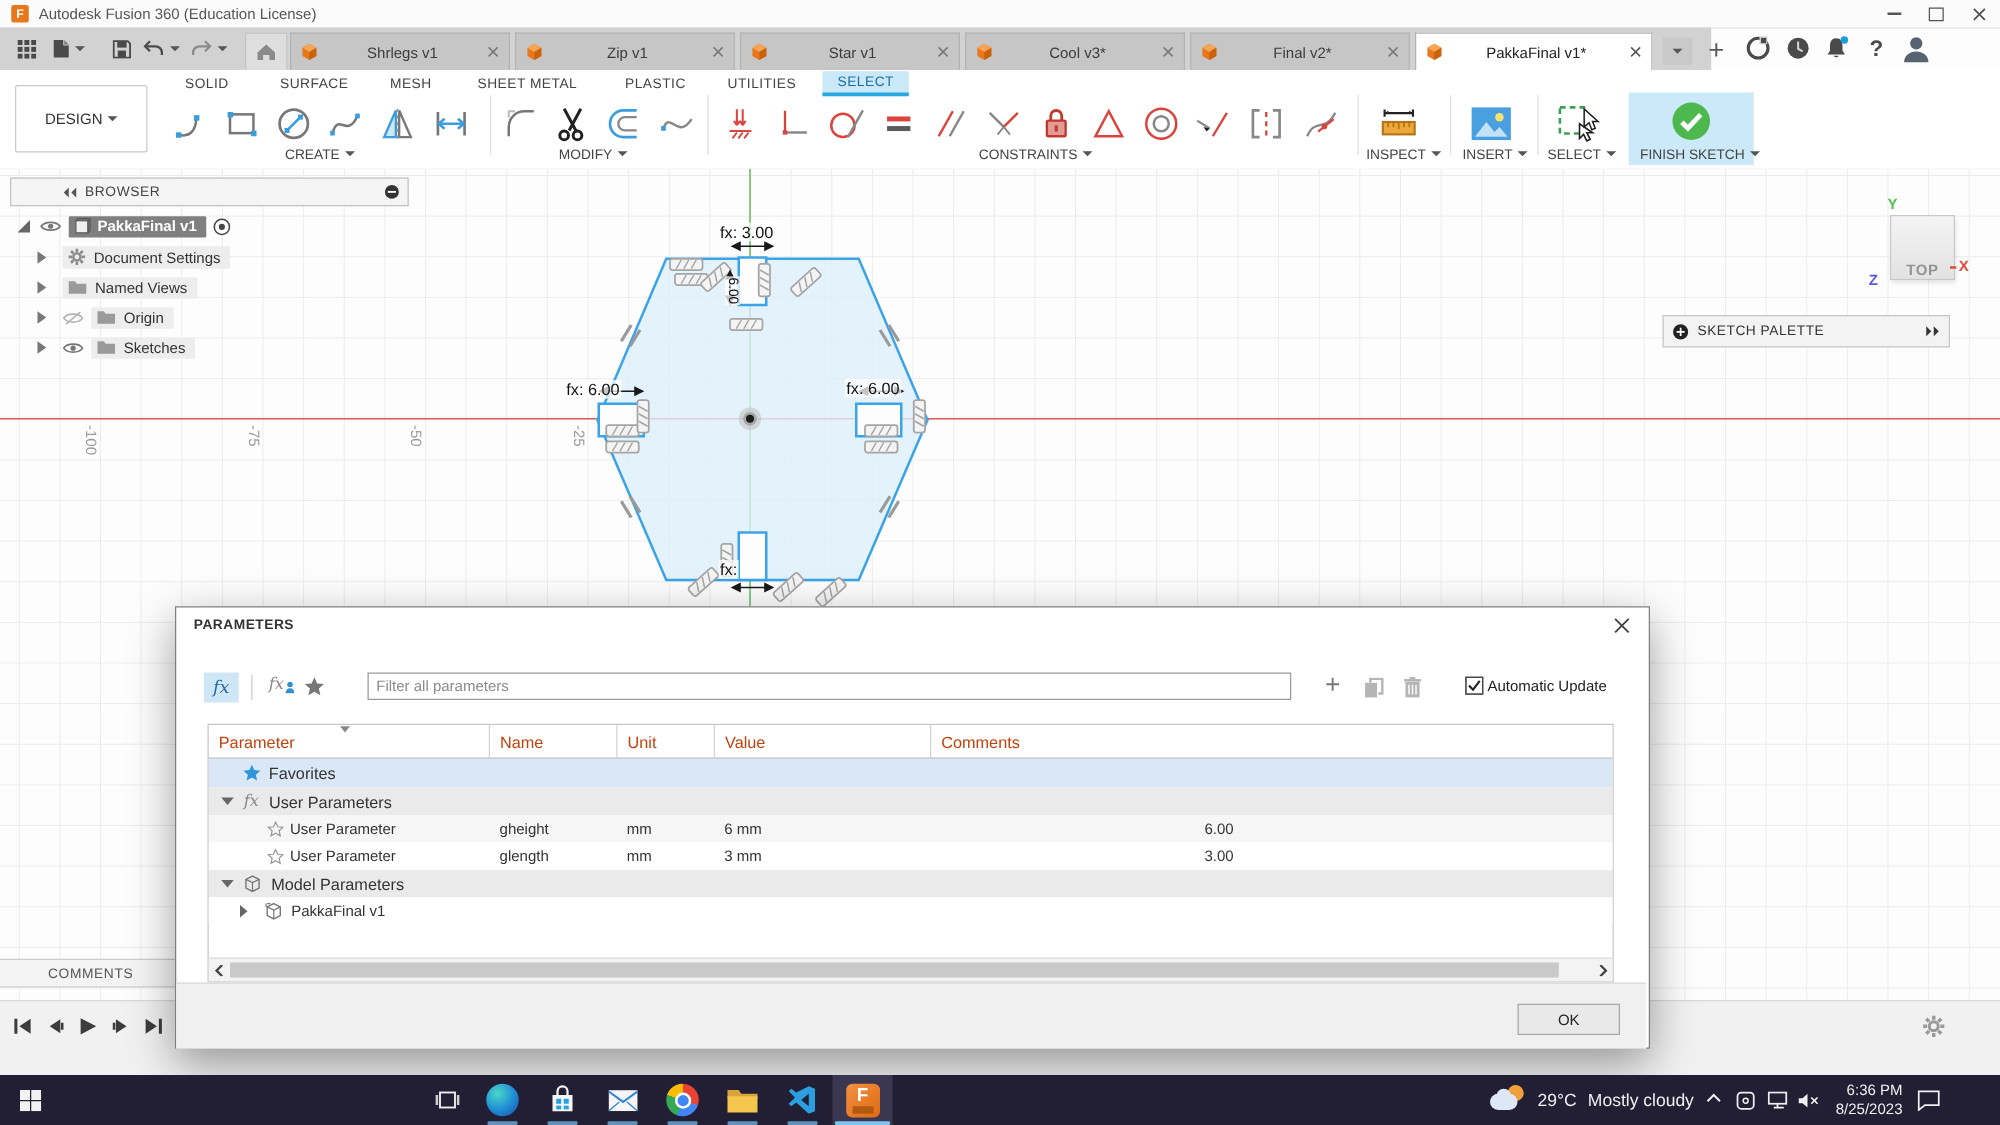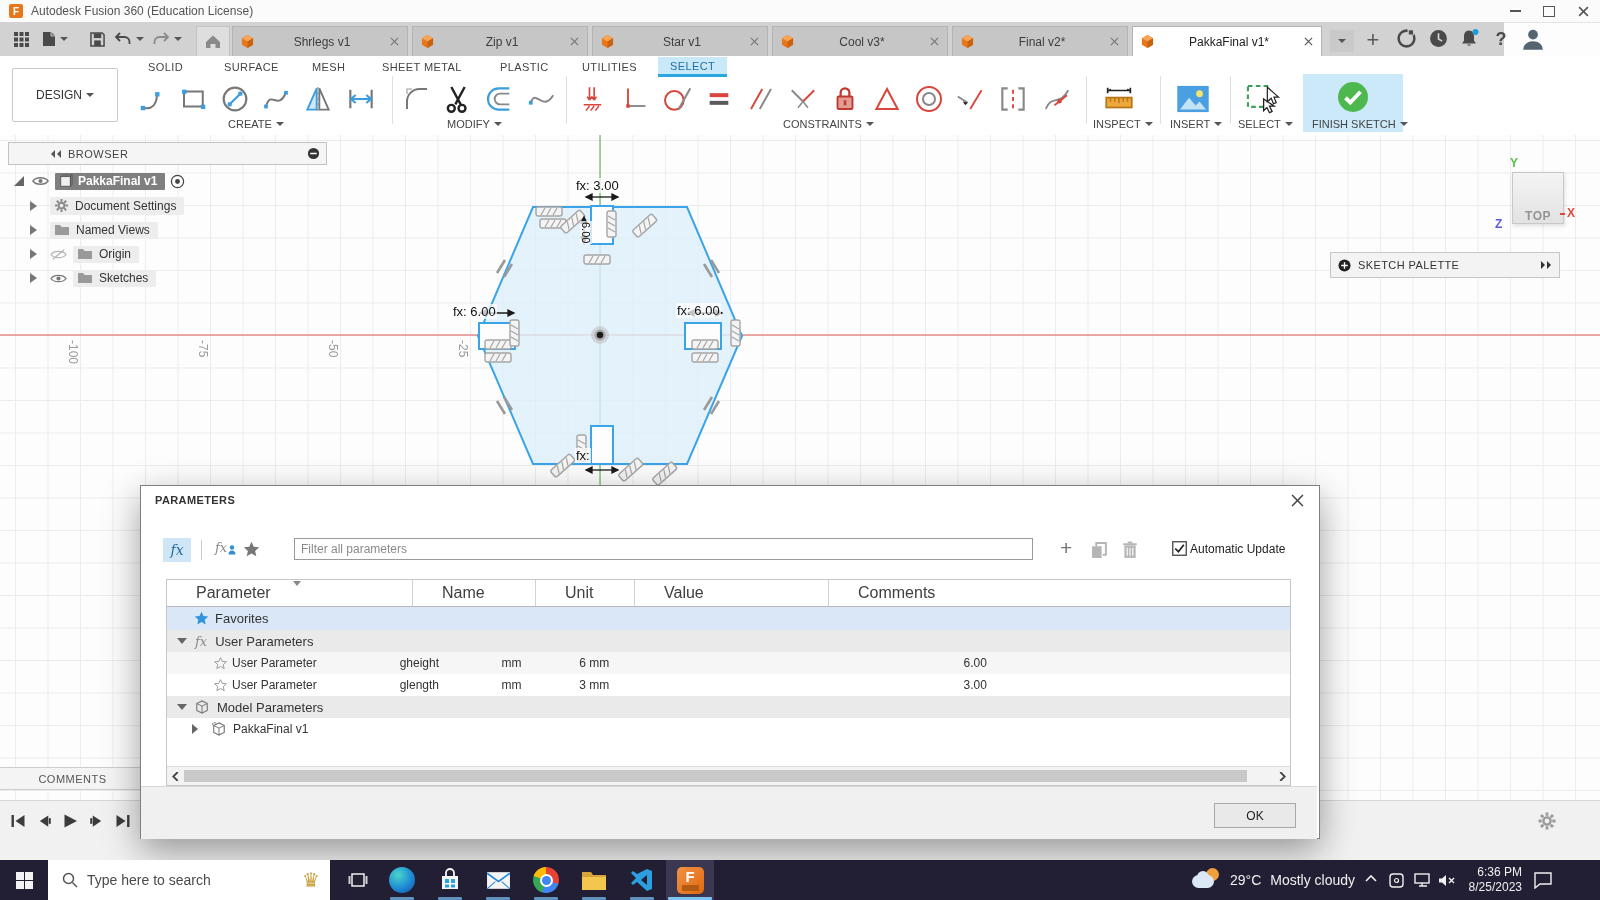--- a/index.html
+++ b/index.html
@@ -6,21 +6,21 @@
   .screen{position:relative;width:1600px;height:900px;overflow:hidden;
     font-family:"Liberation Sans",sans-serif;background:#fdfdfd;-webkit-font-smoothing:antialiased;}
   .abs{position:absolute;}
   .flex{display:flex;align-items:center;}
   svg{display:block;}
   
   .titlebar{left:0;top:0;width:1600px;height:22px;background:#fbfbfb;border-bottom:1px solid #e3e3e3;}
   .titlebar .ttl{font-size:12px;color:#555;}
   .winbtn{width:34px;height:21px;display:flex;align-items:center;justify-content:center;}
   
-  .tabbar{left:0;top:22px;width:1504px;height:34px;background:#d2d2d2;border-bottom:1px solid #bdbdbd;}
+  .tabbar{left:0;top:22px;width:1369px;height:34px;background:#d2d2d2;border-bottom:1px solid #bdbdbd;}
   .qicon{width:30px;height:28px;display:flex;align-items:center;justify-content:center;}
   .dtab{position:absolute;top:4px;height:30px;width:176px;background:#c6c6c6;border:1px solid #b3b3b3;border-bottom:none;
     display:flex;align-items:center;padding:0 8px;box-sizing:border-box;font-size:12px;color:#3c3c3c;}
   .dtab.active{background:#ffffff;color:#222;}
   .dtab .lbl{flex:1;text-align:center;white-space:nowrap;overflow:hidden;}
   .caret{width:0;height:0;border:4px solid transparent;border-top-color:#555;margin-left:4px;display:inline-block;position:relative;top:2px;}
   
   .ribbon{left:0;top:56px;width:1600px;height:79px;background:#ffffff;border-bottom:1px solid #d6d6d6;}
   .designbox{position:absolute;left:12px;top:12px;width:104px;height:52px;border:1px solid #c9c9c9;border-radius:2px;
     display:flex;align-items:center;justify-content:center;font-size:12px;color:#333;background:#fff;}
@@ -58,21 +58,21 @@
   .dialog{left:140px;top:485px;width:1178px;height:352px;background:#fff;border:1px solid #7f7f7f;
     box-shadow:0 12px 34px rgba(0,0,0,.38);z-index:40;}
   .dlg-title{position:absolute;left:14px;top:8px;font-size:11px;color:#333;letter-spacing:.4px;font-weight:bold;}
   .fxbtn{position:absolute;left:22px;top:52px;width:28px;height:24px;background:#cfe6f7;display:flex;align-items:center;justify-content:center;}
   .fxtext{font-family:"DejaVu Serif",serif;font-style:italic;font-size:14px;color:#246a9e;}
   .filter{position:absolute;left:153px;top:52px;width:739px;height:22px;border:1px solid #9a9a9a;font-size:12px;color:#444;
     padding:0 6px;box-sizing:border-box;font-family:"Liberation Sans",sans-serif;background:#fff;}
   .filter::placeholder{color:#8a8a8a;}
   .table{position:absolute;left:25px;top:93px;width:1125px;height:207px;border:1px solid #c6c6c6;box-sizing:border-box;background:#fff;}
   .th{display:flex;border-bottom:1px solid #b8b8b8;height:26px;}
-  .th .cell{border-right:1px solid #d3d3d3;font-size:16px;color:#404040;display:flex;align-items:center;padding:0 8px;box-sizing:border-box;position:relative;margin-left:21px;}
+  .th .cell{border-right:1px solid #d3d3d3;font-size:13px;color:#c2410c;display:flex;align-items:center;padding:0 8px;box-sizing:border-box;position:relative;}
   .row{display:flex;align-items:center;font-size:12px;color:#333;height:22px;position:relative;}
   .okbtn{position:absolute;left:1073px;top:317px;width:80px;height:23px;background:#e9e9e9;border:1px solid #a8a8a8;
     display:flex;align-items:center;justify-content:center;font-size:12px;color:#222;}
   .chev-open{width:0;height:0;border:5px solid transparent;border-top:6px solid #666;margin-top:5px;}
   .chev-closed{width:0;height:0;border:5px solid transparent;border-left:6px solid #666;margin-left:4px;}
   
   .taskbar{left:0;top:860px;width:1600px;height:40px;background:#221e33;z-index:60;}
   .tbtile{position:absolute;top:0;width:48px;height:40px;display:flex;align-items:center;justify-content:center;}
   .runline{position:absolute;bottom:0;height:3px;background:#5f93bd;border-radius:1px;}
   .traytext{color:#f0f0f0;font-size:14px;}
@@ -862,29 +862,20 @@
     <div class="tbtile" style="left:0;">
       <svg width="17" height="17" viewBox="0 0 17 17">
           <g fill="#f2f2f2">
             <rect x="0" y="0" width="8" height="8"></rect>
             <rect x="9" y="0" width="8" height="8"></rect>
             <rect x="0" y="9" width="8" height="8"></rect>
             <rect x="9" y="9" width="8" height="8"></rect>
           </g>
         </svg>
     </div>
-    <div class="abs flex" style="left:48px;top:0;width:282px;height:40px;background:#ffffff;">
-      <svg width="16" height="16" viewBox="0 0 16 16" style="margin:0 9px 0 14px;">
-          <circle cx="6.5" cy="6.5" r="5" fill="none" stroke="#555" stroke-width="1.5"></circle>
-          <path d="M10.5 10.5L15 15" stroke="#555" stroke-width="1.5"></path>
-        </svg>
-      <span style="font-size:14px;color:#4a4a4a;">Type here to search</span>
-      <div style="flex:1"></div>
-      <span style="font-size:20px;color:#c9a13b;margin-right:10px;">♛</span>
-    </div>
     <div class="tbtile" style="left:334px;" actable="true">
       <svg width="20" height="20" viewBox="0 0 20 20">
           <rect x="4" y="4" width="12" height="12" fill="none" stroke="#f0f0f0" stroke-width="1.5"></rect>
           <rect x="0.5" y="6" width="2" height="8" fill="#cfcfcf"></rect>
           <rect x="17.5" y="6" width="2" height="8" fill="#cfcfcf"></rect>
         </svg>
     </div>
     <div class="tbtile" style="left:378px;">
       <div style="width:26px;height:26px;border-radius:50%;background:radial-gradient(circle at 35% 30%,#49d6c9,#1e8ad6 55%,#15509e);"></div>
       <div class="runline" style="left:12px;width:24px;"></div>

